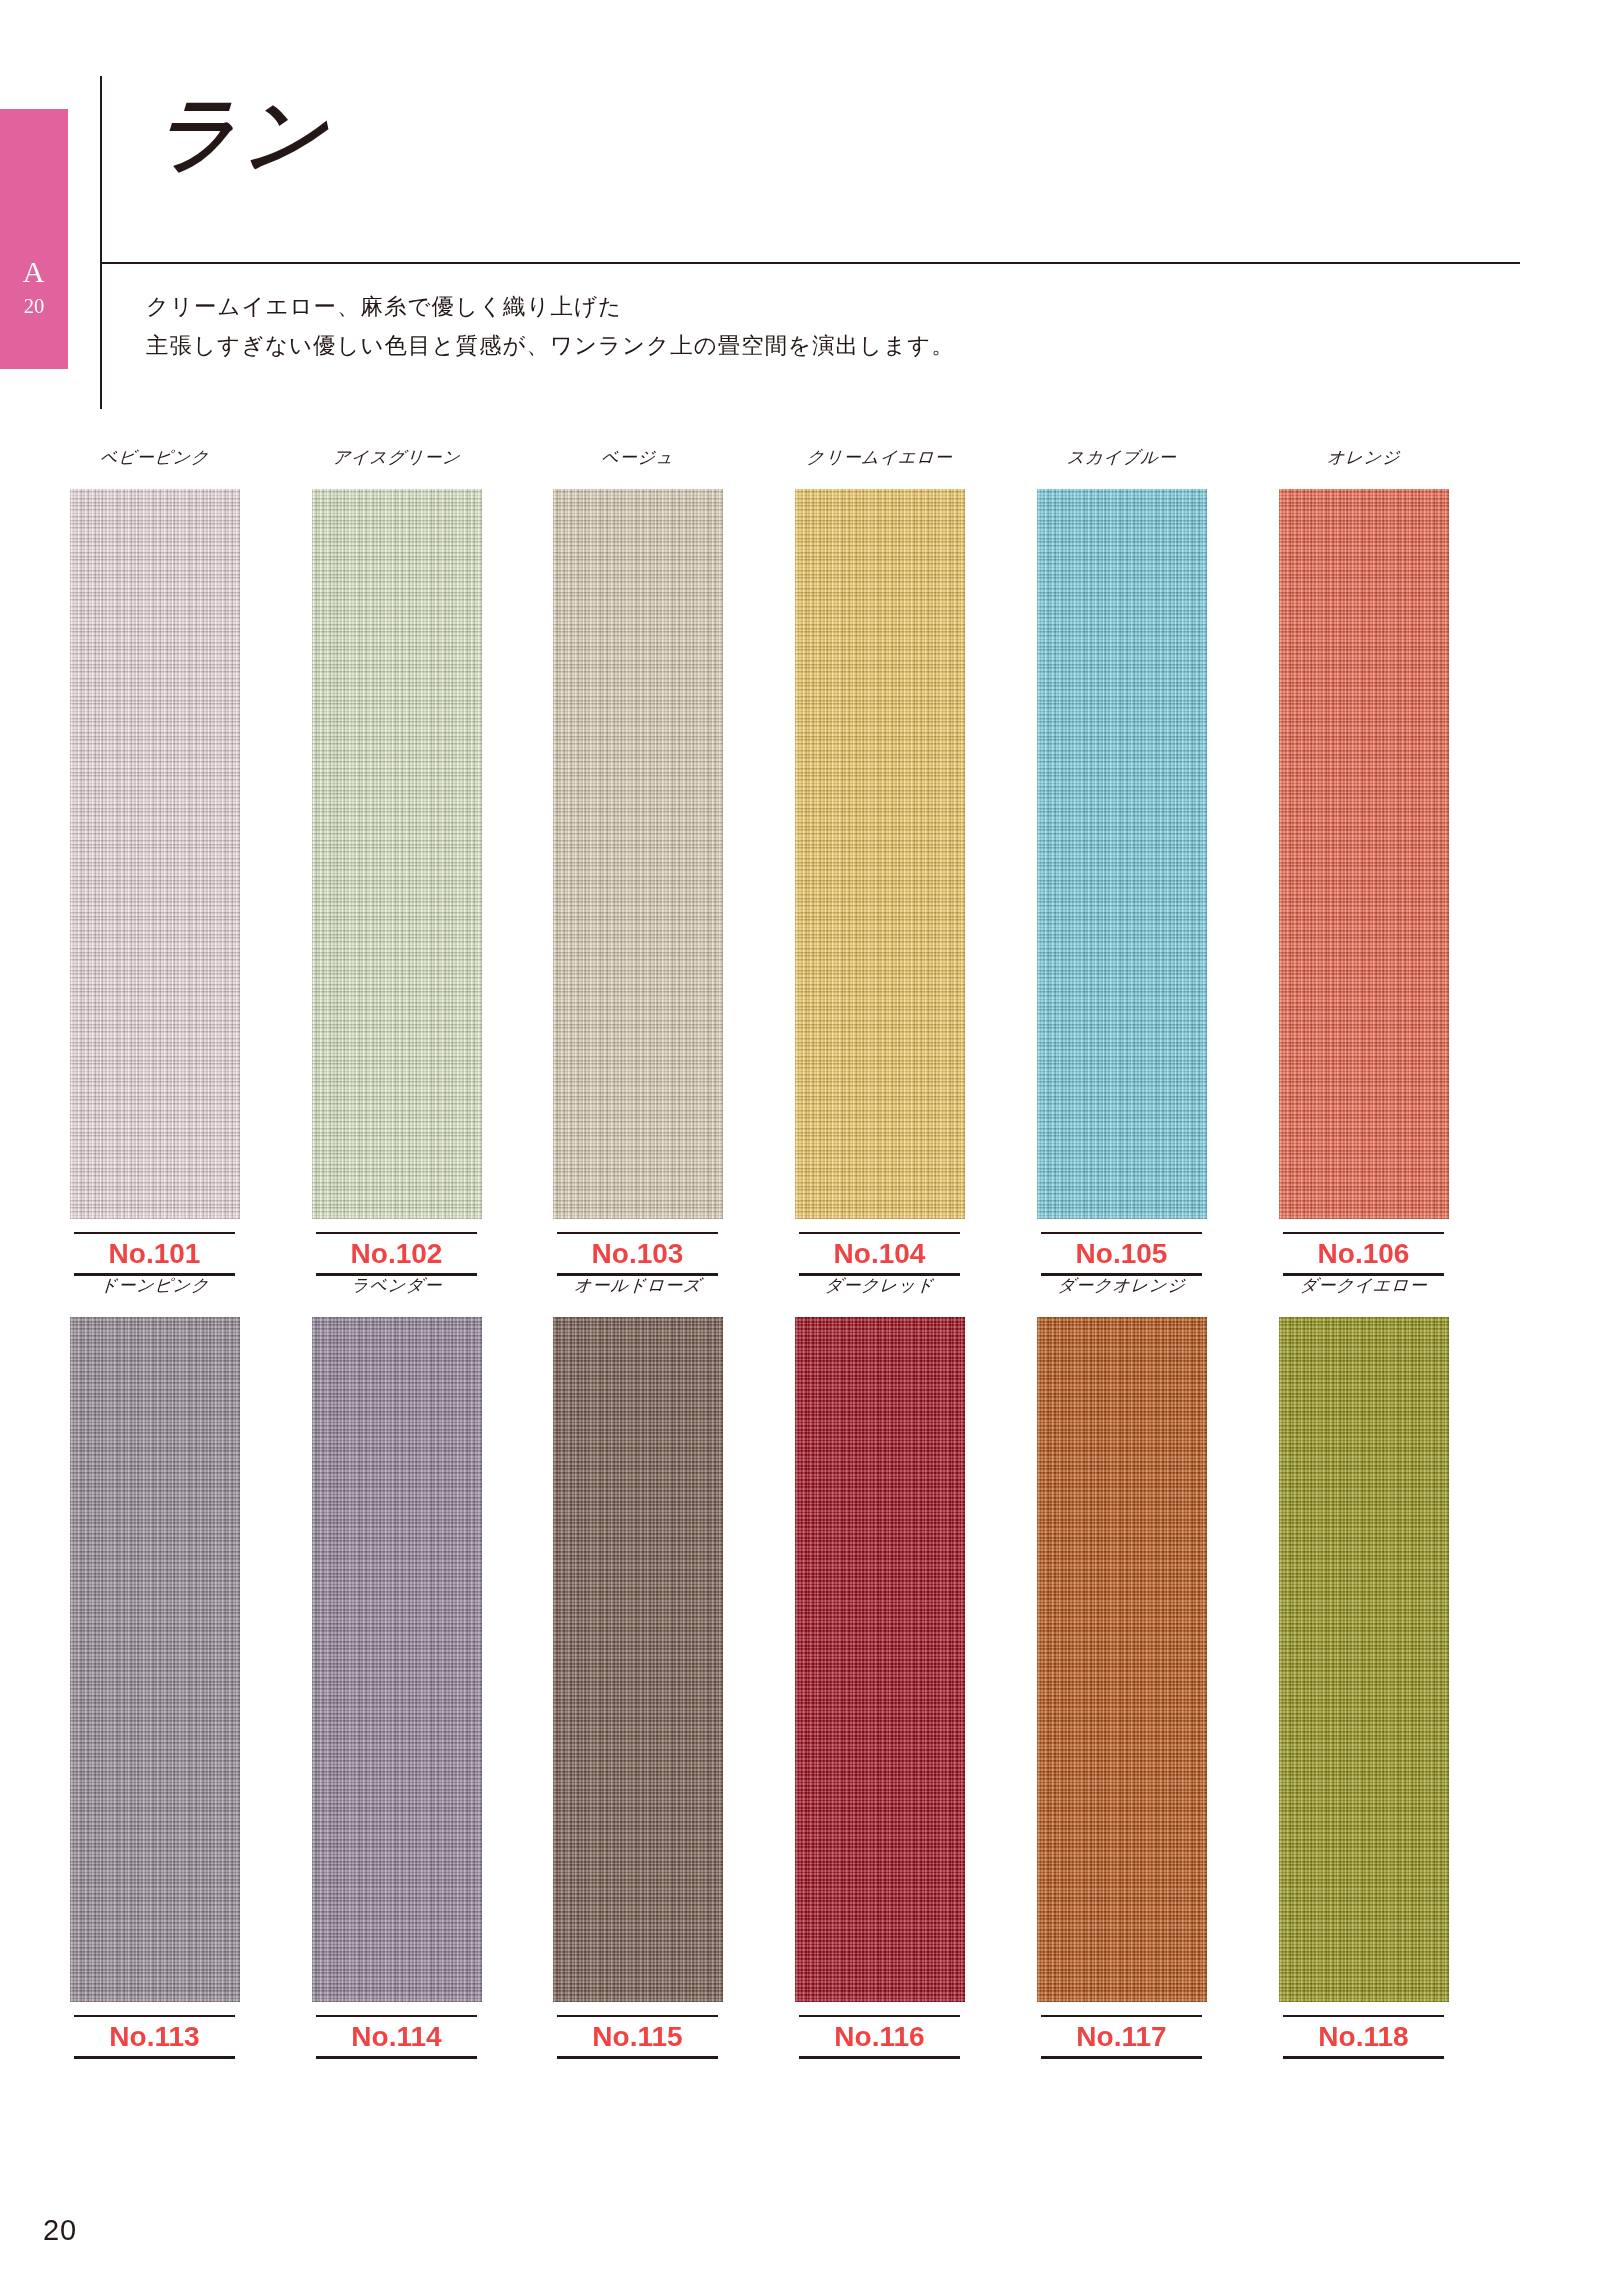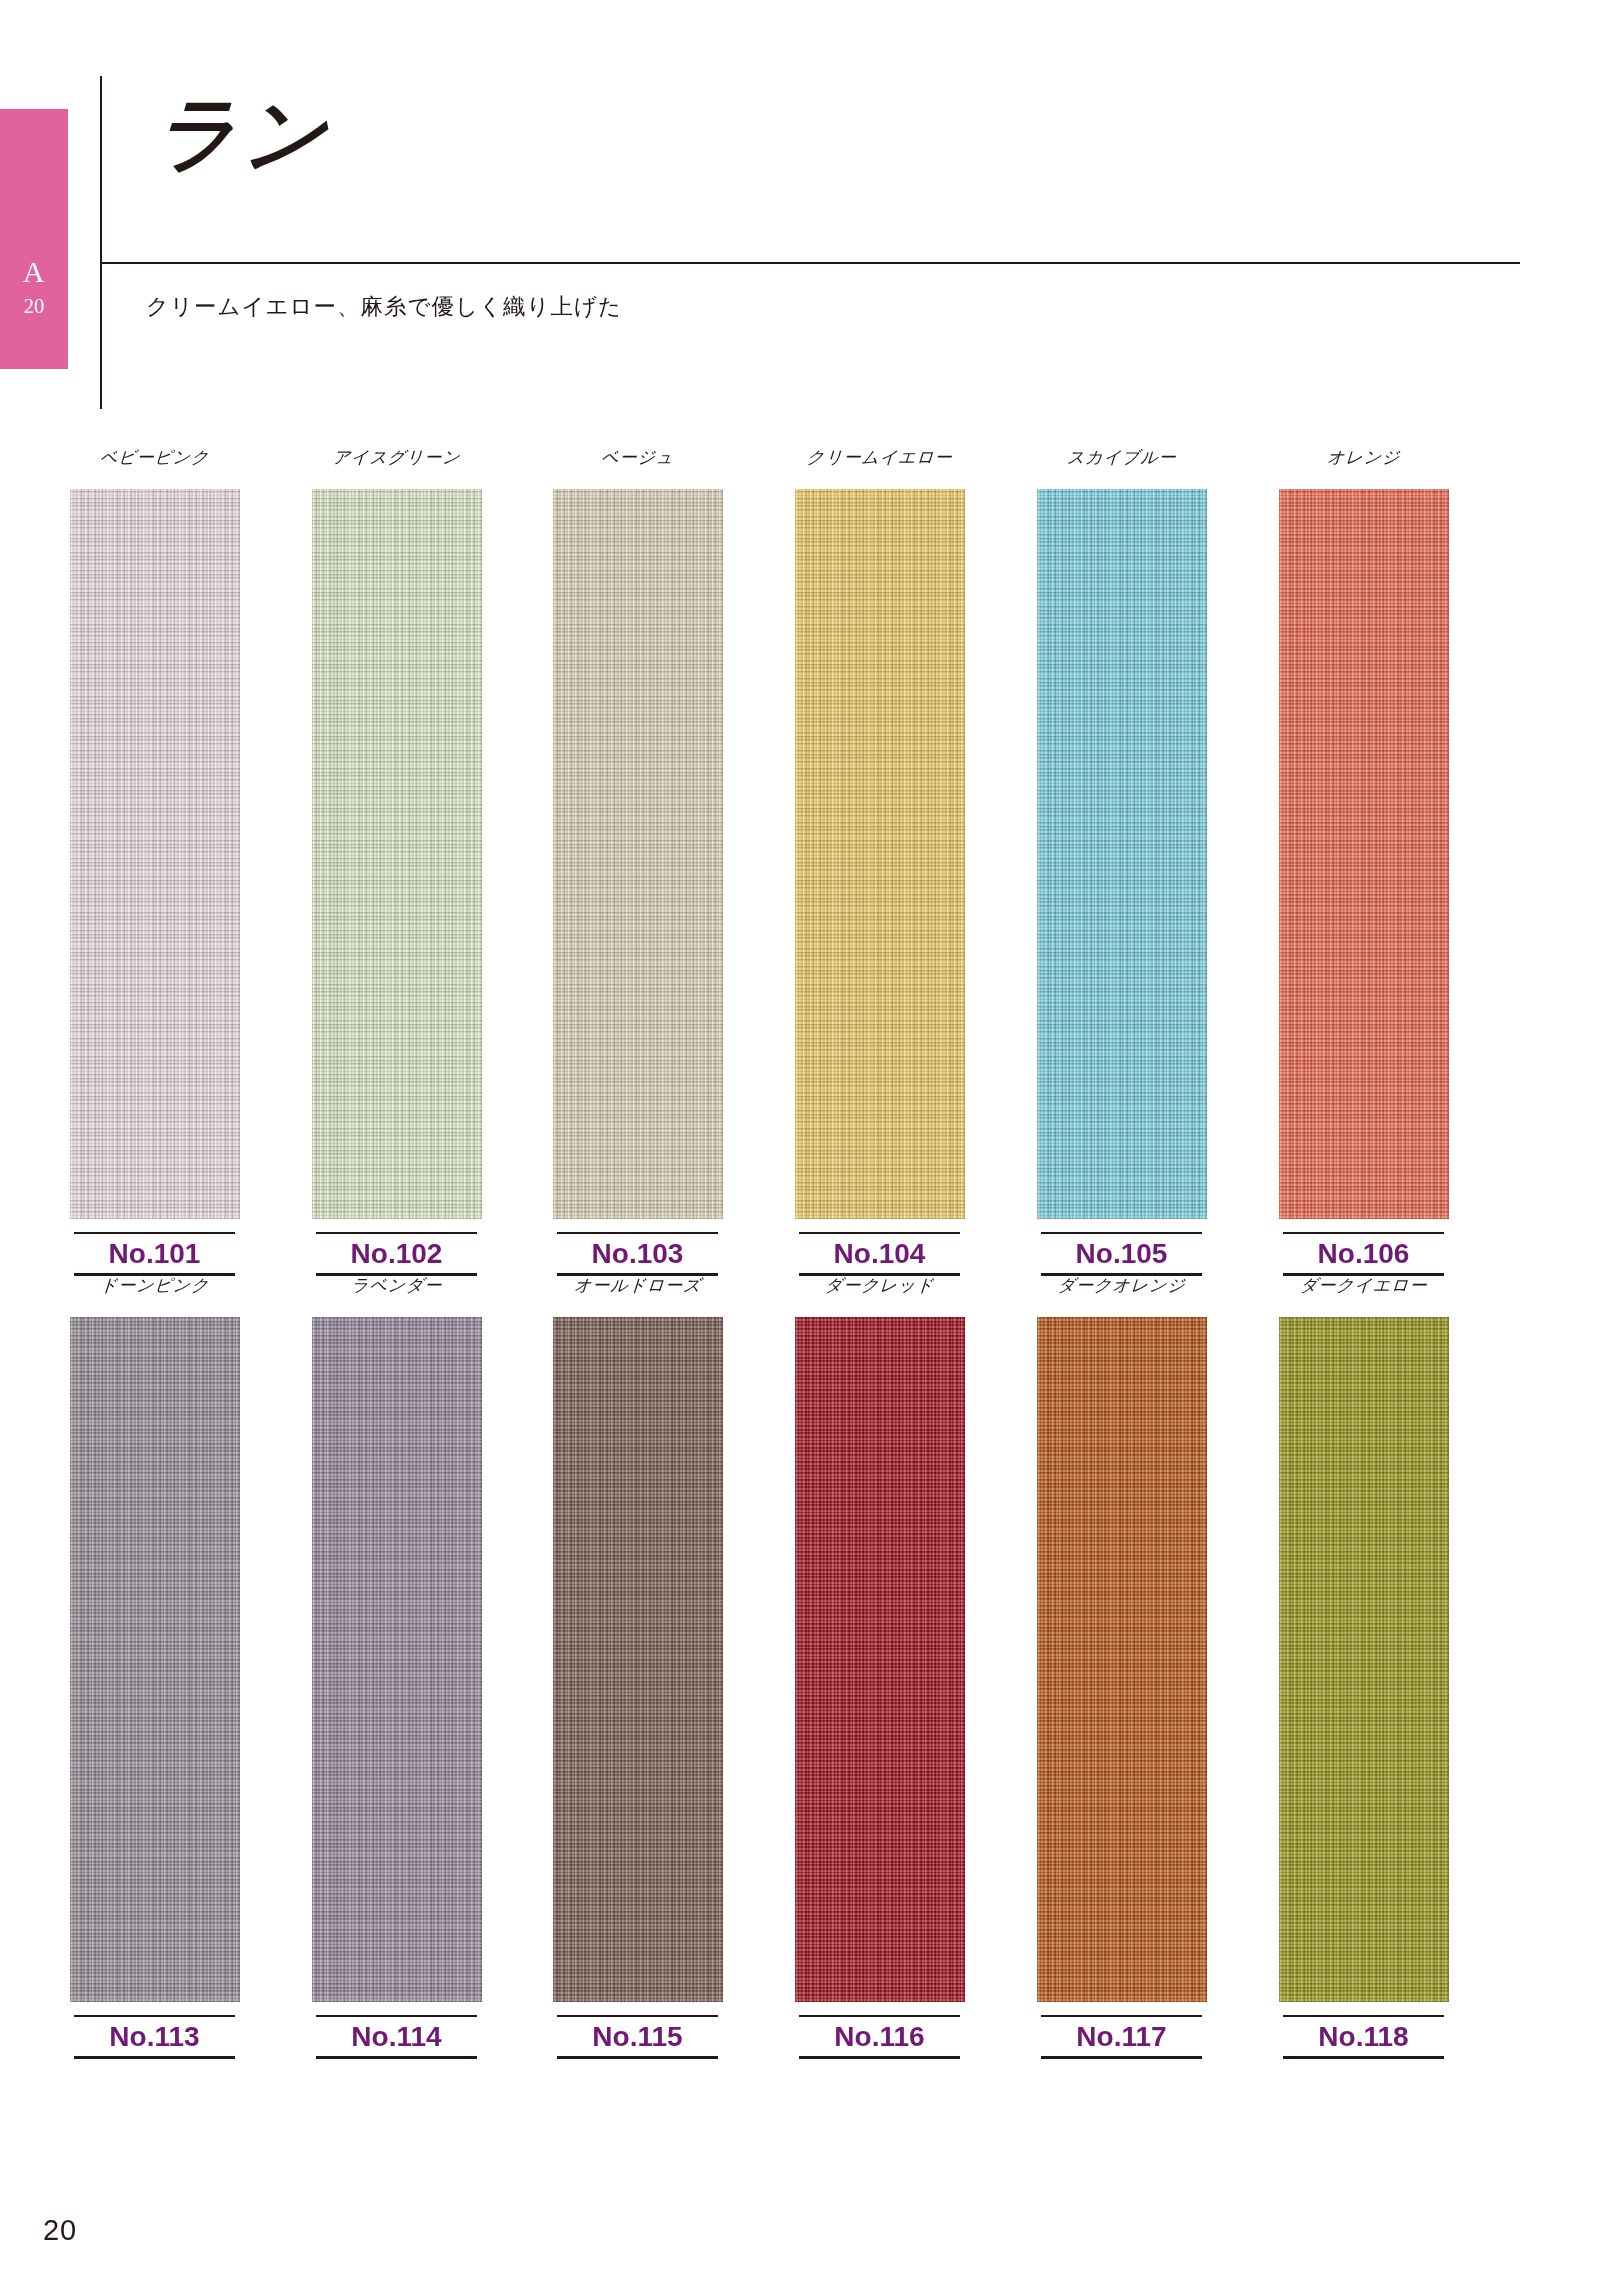--- a/index.html
+++ b/index.html
@@ -139,21 +139,21 @@
     margin:12.5px auto 0 auto;
     width:161px;
     text-align:center;
   }
   .numplate .bar { height:2.7px; background:#231815; width:100%; }
   .numplate .num {
     font-family:"Liberation Sans", sans-serif;
     font-size:28px;
     font-weight:700;
     letter-spacing:0px;
-    color:#701a75;
+    color:#ef4444;
     line-height:1.28;
     padding:1.8px 0 0.9px 0;
   }
 
   
   .page-no {
     position:absolute;
     left:43px; top:2214px;
     font-family:"Liberation Sans", sans-serif;
     font-size:29px;
@@ -170,20 +170,21 @@
 </div>
 
 <div class="header">
   <div class="vrule"></div>
   <div class="title">ラン</div>
 </div>
 <div class="hrule"></div>
 
 <div class="desc">
   <div>クリームイエロー、麻糸で優しく織り上げた</div>
+  <div>主張しすぎない優しい色目と質感が、ワンランク上の畳空間を演出します。</div>
 </div>
 
 <div class="grid">
   <div class="row row-1">
       <div class="cell" style="left: 36px;">
         <div class="cell-label">ベビーピンク</div>
         <div class="swatch" style="background: rgb(243, 225, 227);">
           <div class="weave"></div>
         </div>
         <div class="numplate">

